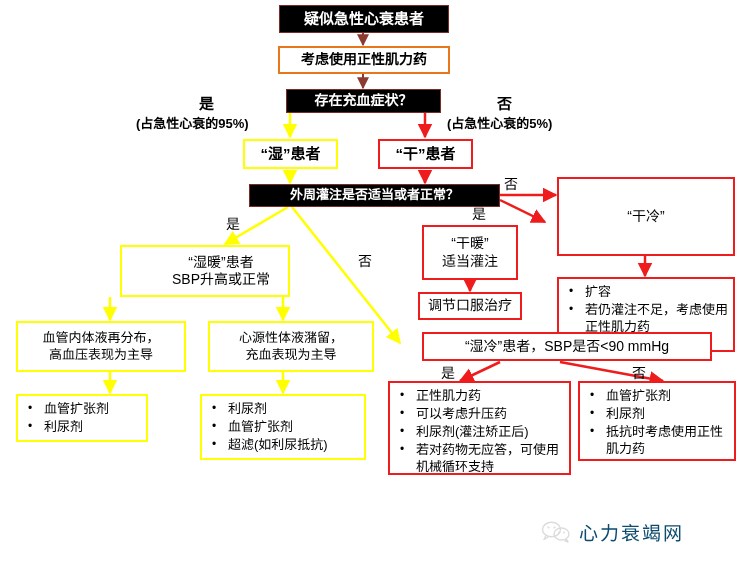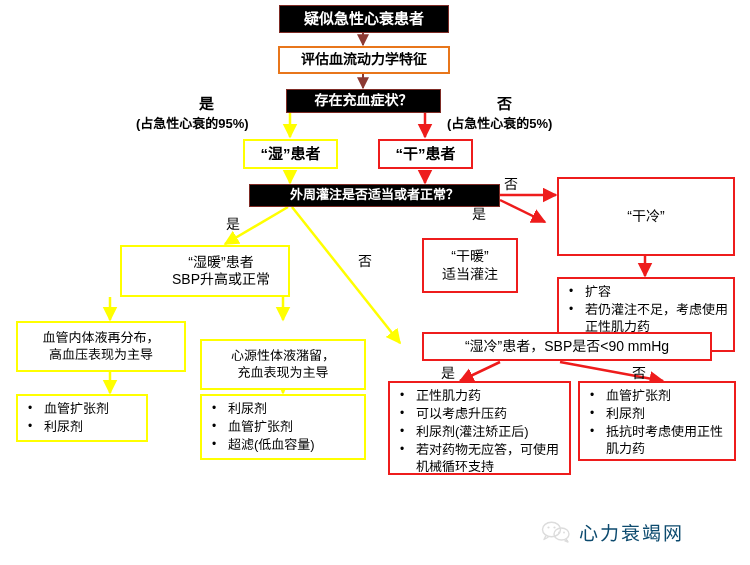--- a/index.html
+++ b/index.html
@@ -160,21 +160,21 @@
     <line x1="500" y1="362" x2="460" y2="381" stroke="#ee1c1c" stroke-width="2.5" marker-end="url(#arrowRed)"></line>
 
     <line x1="560" y1="362" x2="663" y2="381" stroke="#ee1c1c" stroke-width="2.5" marker-end="url(#arrowRed)"></line>
   </svg>
 
   <div class="node n-maroon" style="left:279px; top:5px; width:170px; height:28px; font-size:15px;">
     <span class="lines">疑似急性心衰患者</span>
   </div>
 
   <div class="node n-orange n-bold" style="left:278px; top:46px; width:172px; height:28px; font-size:14px;">
-    <span class="lines">评估血流动力学特征</span>
+    <span class="lines">考虑使用正性肌力药</span>
   </div>
 
   <div class="node n-maroon" style="left:286px; top:89px; width:155px; height:24px; font-size:14px;">
     <span class="lines">存在充血症状？</span>
   </div>
 
   <div class="edge-label n-bold" style="left:199px; top:92px; font-size:15px;">是</div>
   <div class="edge-label n-bold" style="left:136px; top:113px; font-size:13px;">(占急性心衰的95%)</div>
 
   <div class="edge-label n-bold" style="left:497px; top:92px; font-size:15px;">否</div>
@@ -209,43 +209,46 @@
         <span class="bullet-dot">•</span>
         <span class="bullet-text">扩容</span>
       </span>
       <span class="bullet-row">
         <span class="bullet-dot">•</span>
         <span class="bullet-text">若仍灌注不足，考虑使用正性肌力药</span>
       </span>
     </span>
   </div>
 
-  <div class="node n-red" style="left:422px; top:238px; width:96px; height:55px; font-size:14px;">
+  <div class="node n-red" style="left:422px; top:225px; width:96px; height:55px; font-size:14px;">
     <span class="lines">
       <span>“干暖”</span><br>
       <span>适当灌注</span>
     </span>
   </div>
 
+  <div class="node n-red" style="left:418px; top:292px; width:104px; height:28px; font-size:14px;">
+    <span class="lines">调节口服治疗</span>
+  </div>
 
   <div class="node n-yellow" style="left:120px; top:245px; width:170px; height:52px; font-size:14px;padding-left:32px;">
     <span class="lines">
       <span>“湿暖”患者</span><br>
       <span>SBP升高或正常</span>
     </span>
   </div>
 
   <div class="node n-yellow" style="left:16px; top:321px; width:170px; height:51px; font-size:13px;">
     <span class="lines">
       <span>血管内体液再分布，</span><br>
       <span>高血压表现为主导</span>
     </span>
   </div>
 
-  <div class="node n-yellow" style="left:200px; top:321px; width:166px; height:51px; font-size:13px;margin-top:18px;">
+  <div class="node n-yellow" style="left:208px; top:321px; width:166px; height:51px; font-size:13px;">
     <span class="lines">
       <span>心源性体液潴留，</span><br>
       <span>充血表现为主导</span>
     </span>
   </div>
 
   <div class="node n-yellow" style="left:16px; top:394px; width:132px; height:48px; font-size:13px; align-items:flex-start;">
     <span class="bullets">
       <span class="bullet-row">
         <span class="bullet-dot">•</span>
@@ -263,21 +266,21 @@
       <span class="bullet-row">
         <span class="bullet-dot">•</span>
         <span class="bullet-text">利尿剂</span>
       </span>
       <span class="bullet-row">
         <span class="bullet-dot">•</span>
         <span class="bullet-text">血管扩张剂</span>
       </span>
       <span class="bullet-row">
         <span class="bullet-dot">•</span>
-        <span class="bullet-text">超滤(低血容量)</span>
+        <span class="bullet-text">超滤(如利尿抵抗)</span>
       </span>
     </span>
   </div>
 
   <div class="node n-red" style="left:422px; top:332px; width:290px; height:29px; font-size:14px;">
     <span class="lines">“湿冷”患者，SBP是否&lt;90 mmHg</span>
   </div>
 
   <div class="edge-label" style="left:441px; top:362px; font-size:14px;">是</div>
   <div class="edge-label" style="left:632px; top:362px; font-size:14px;">否</div>

